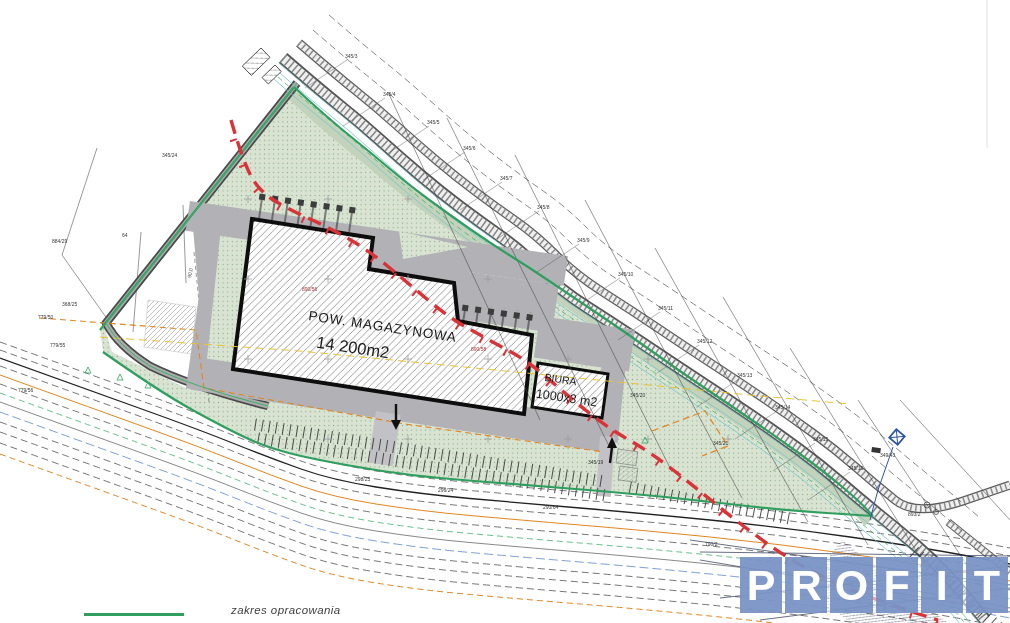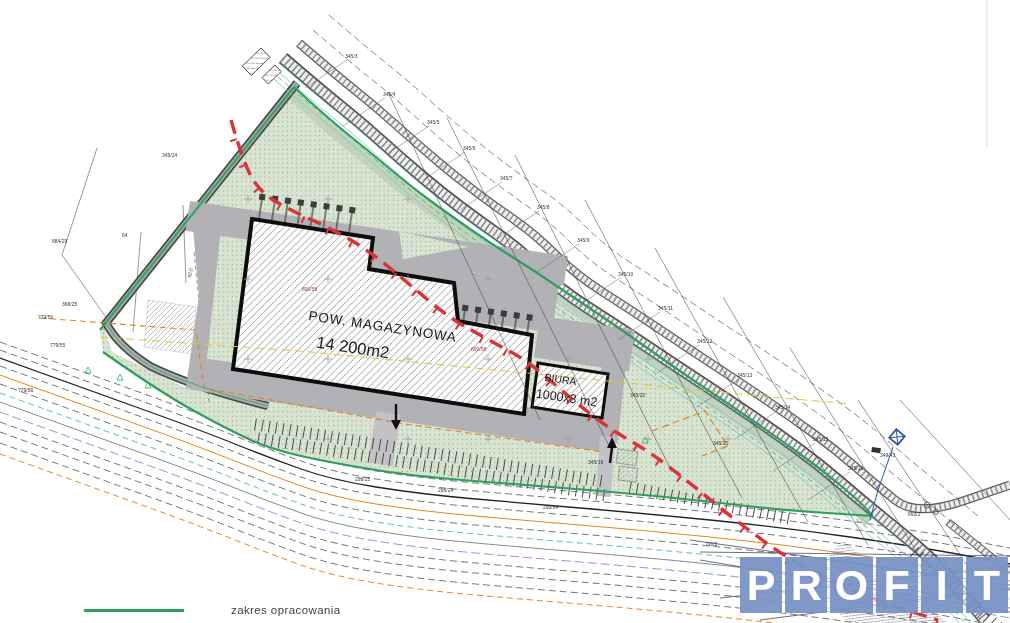--- a/index.html
+++ b/index.html
@@ -3,21 +3,21 @@
 <meta charset="utf-8">
 <style>
   html,body{margin:0;padding:0;background:#fff;}
   #app{position:relative;width:1010px;height:623px;background:#ffffff;overflow:hidden;
        font-family:"Liberation Sans",sans-serif;}
   #plan-svg{position:absolute;left:0;top:0;}
   #watermark{position:absolute;left:740px;top:557px;width:268px;height:56px;
              display:flex;gap:3px;background:rgba(255,255,255,0.55);}
   .wm-box{flex:1;background:rgba(110,139,192,0.88);color:#fff;font-weight:bold;
           font-size:43px;line-height:56px;text-align:center;}
-  #legend{position:absolute;left:84px;top:604px;display:flex;align-items:center;}
+  #legend{position:absolute;left:84px;top:604px;display:flex;align-items:flex-end;font-style:italic;}
   #legend .line{width:100px;height:3px;background:#2f9e5f;}
   #legend .lbl{margin-left:47px;font-size:11.5px;color:#3f3f3f;letter-spacing:.4px;}
   text{font-family:"Liberation Sans",sans-serif;}
 </style>
 </head>
 <body>
 
 <div id="app">
 <svg id="plan-svg" width="1010" height="623" viewBox="0 0 1010 623">
   <defs>

